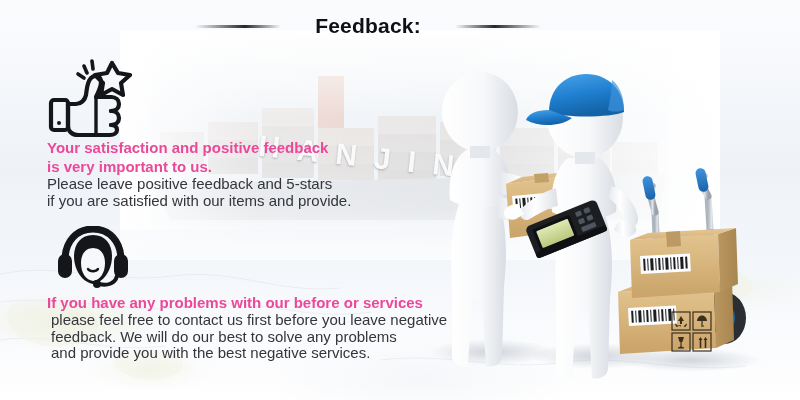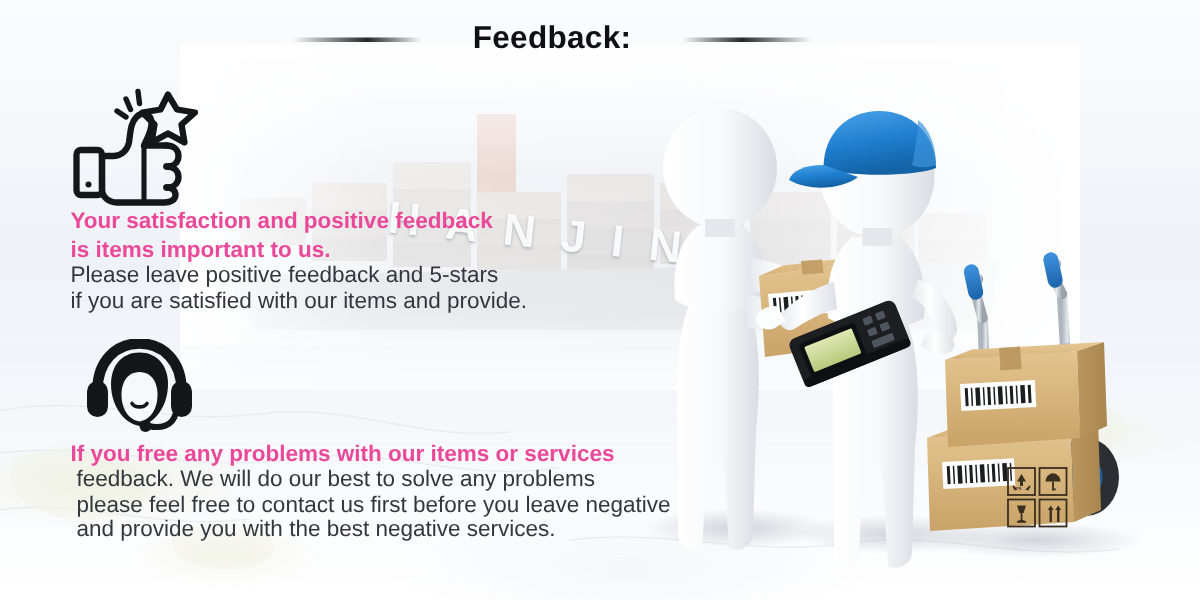--- a/index.html
+++ b/index.html
@@ -515,25 +515,25 @@
     <path d="M36 12 C27 12 21 18 20 27 C24 24 30 22 36 22 C42 22 47 24 51 27 C50 18 45 12 36 12 Z" fill="#14161a"></path>
 
     <path d="M31 43 C33 46 39 46 41 43" fill="none" stroke="#14161a" stroke-width="2.4" stroke-linecap="round"></path>
 
     <path d="M60 50 C58 58 50 60 42 58" fill="none" stroke="#14161a" stroke-width="4" stroke-linecap="round"></path>
     <circle cx="40" cy="58" r="4" fill="#14161a"></circle>
   </svg>
 
   <div class="block" id="block-satisfaction">
     <div class="block-heading">Your satisfaction and positive feedback</div>
-    <div class="block-heading">is items important to us.</div>
+    <div class="block-heading">is very important to us.</div>
     <div class="block-body">Please leave positive feedback and 5-stars</div>
     <div class="block-body">if you are satisfied with our items and provide.</div>
   </div>
 
   <div class="block" id="block-problems">
-    <div class="block-heading">If you free any problems with our items or services</div>
+    <div class="block-heading">If you have any problems with our before or services</div>
+    <div class="block-body">please feel free to contact us first before you leave negative</div>
     <div class="block-body">feedback. We will do our best to solve any problems</div>
-    <div class="block-body">please feel free to contact us first before you leave negative</div>
     <div class="block-body">and provide you with the best negative services.</div>
   </div>
 
 </div>
 
 </body></html>

